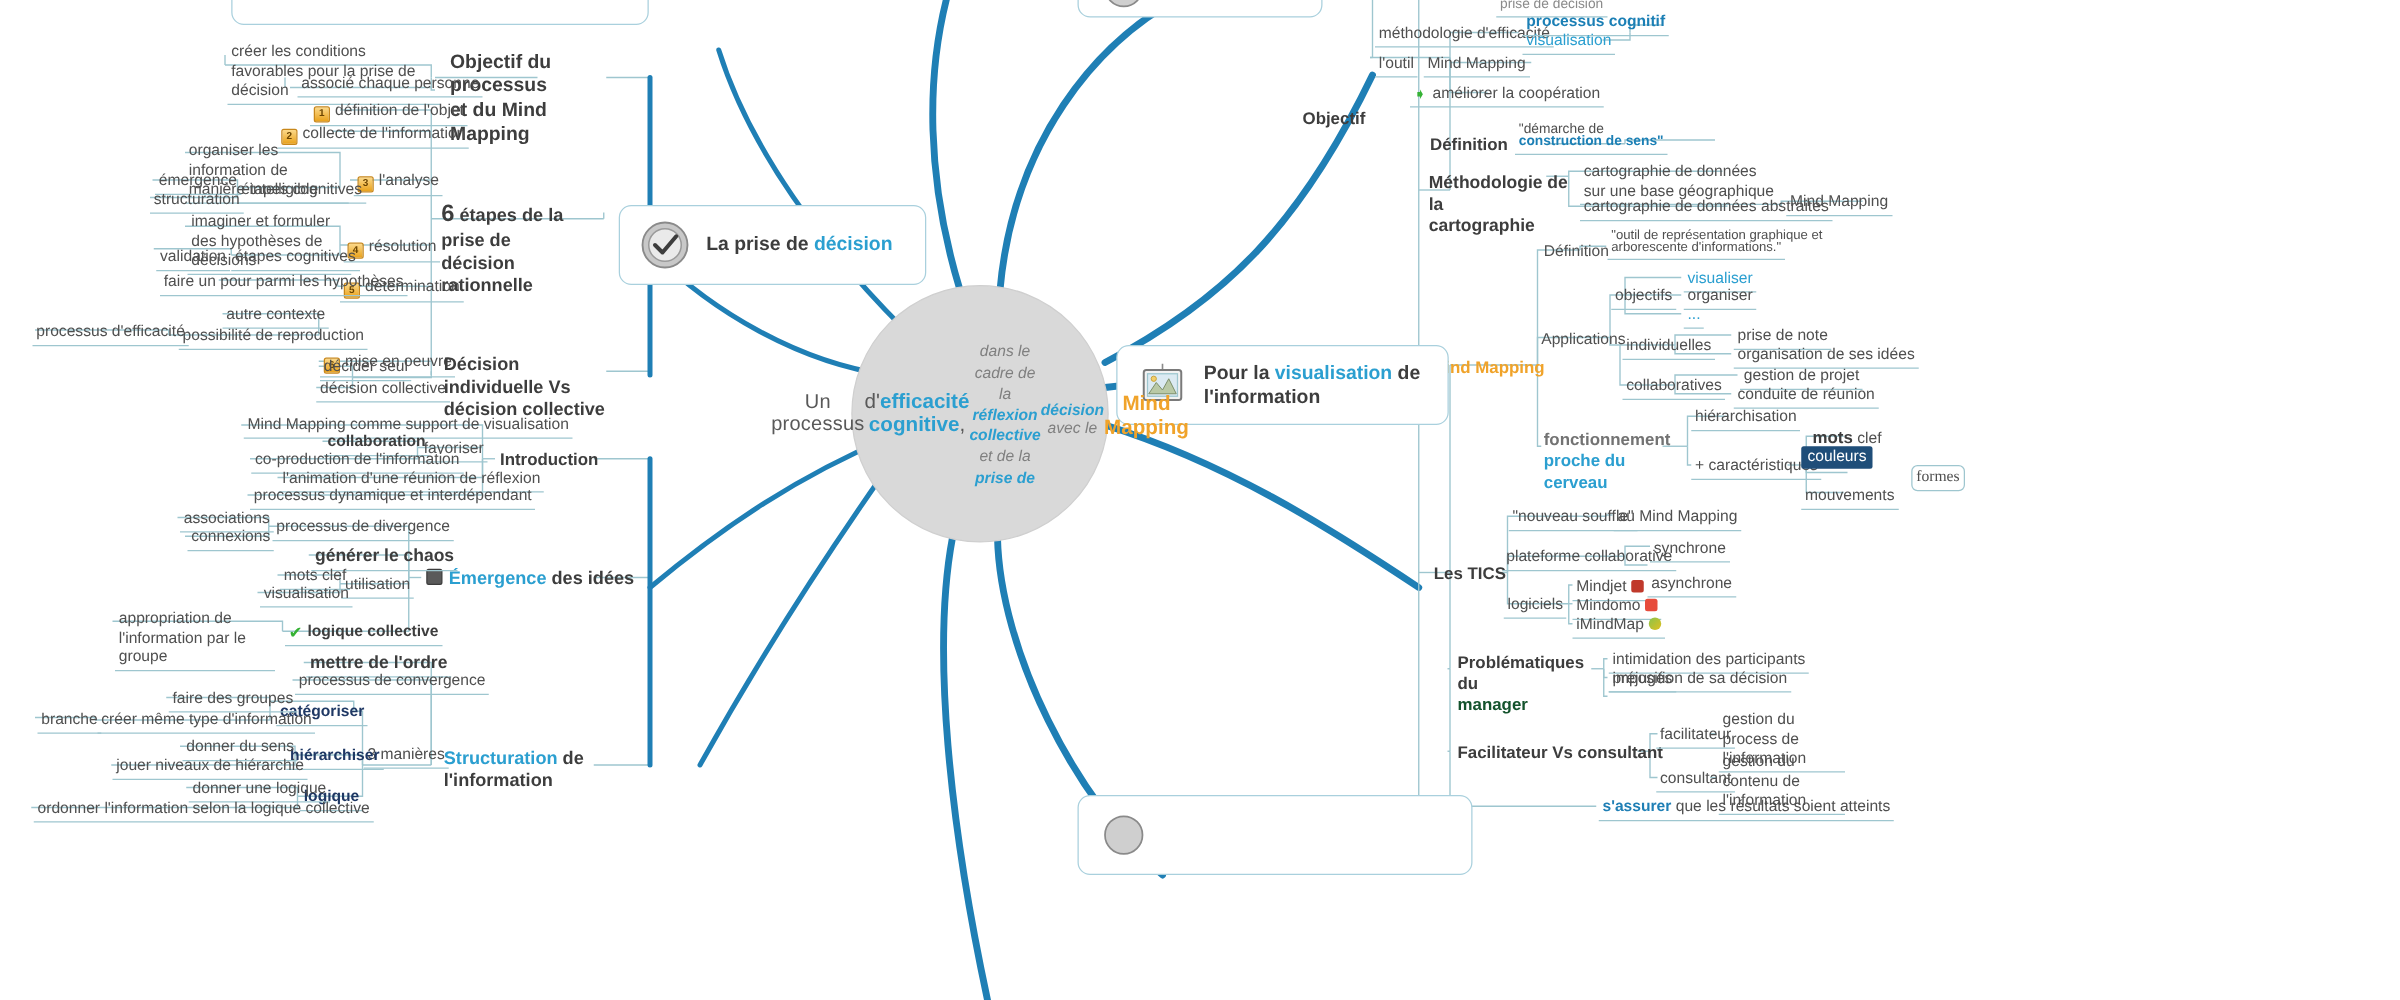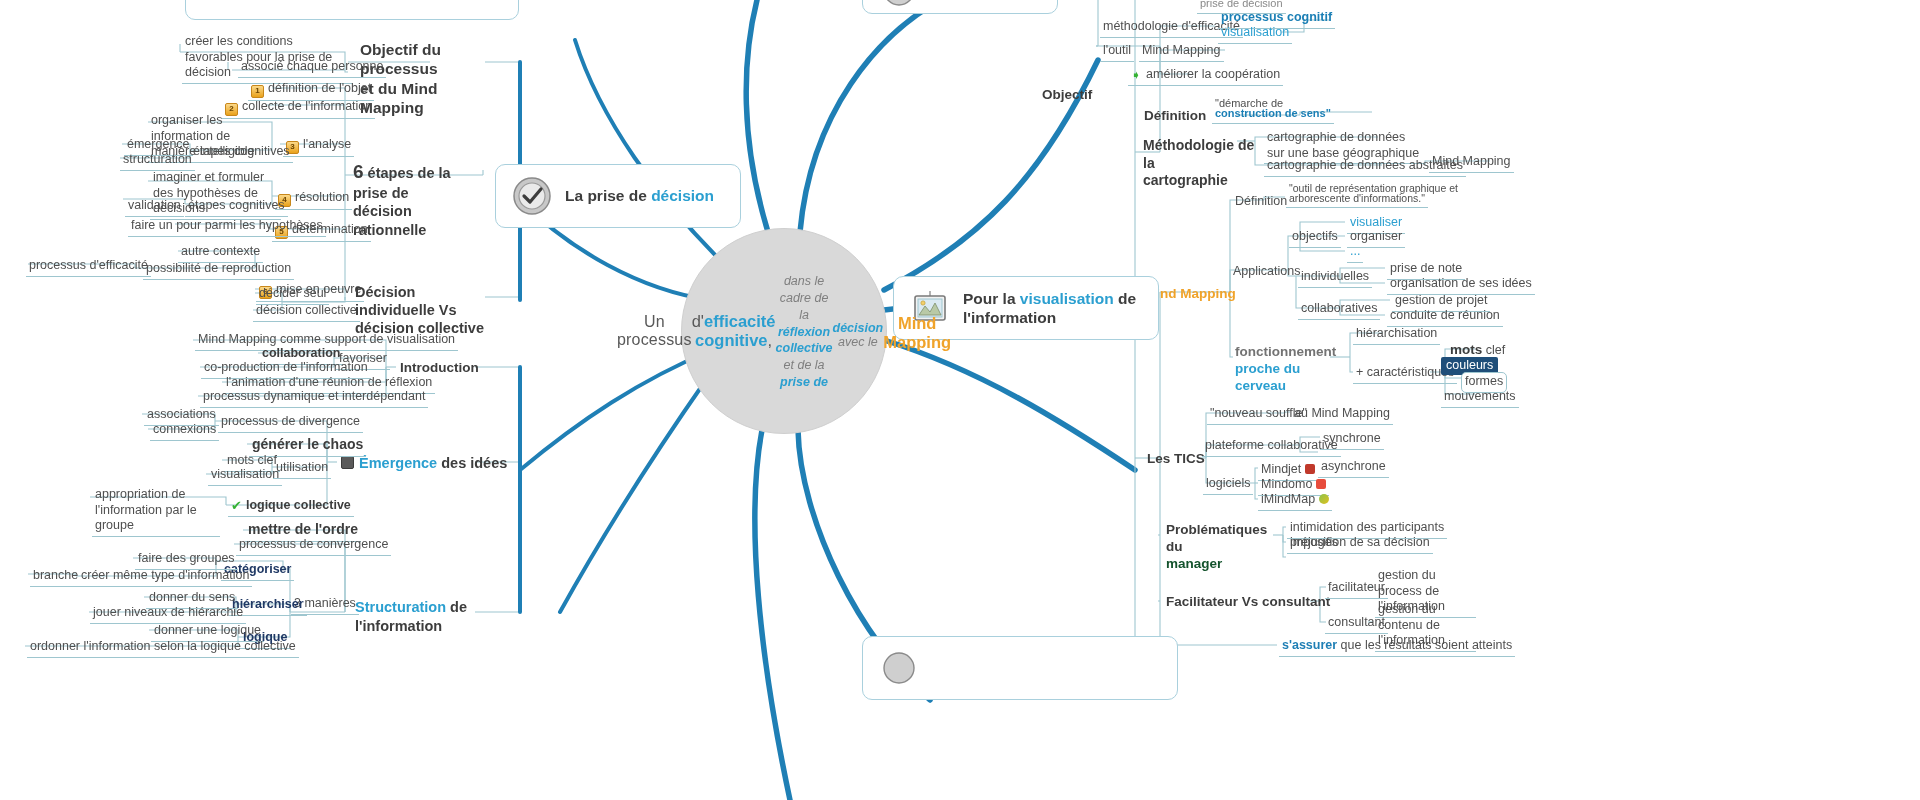--- a/index.html
+++ b/index.html
@@ -438,21 +438,21 @@
   <div class="node" style="left:1387px;top:307px;">conduite de réunion</div>
 
   <div class="node nb multi" style="left:1232px;top:343px;width:105px;">
     <div style="font-size:13.5px;font-weight:bold;color:#737373;">fonctionnement</div>
     <div style="font-size:13.5px;font-weight:bold;color:#2b9fd0;">proche du cerveau</div>
   </div>
   <div class="node" style="left:1353px;top:325px;">hiérarchisation</div>
   <div class="node" style="left:1353px;top:364px;">+ caractéristiques</div>
   <div class="node nb" style="left:1447px;top:341px;"><span style="font-weight:bold;font-size:13.5px;color:#3d3d3d;">mots</span><span> clef</span></div>
   <div class="node hl" style="left:1441px;top:357px;">couleurs</div>
-  <div class="node box" style="left:1461px;top:372px;">formes</div>
+  <div class="node box" style="left:1529px;top:372px;font-family:Liberation Serif, serif;">formes</div>
   <div class="node" style="left:1441px;top:388px;">mouvements</div>
 
   <div class="node med nb" style="left:1144px;top:450px;">Les TICS</div>
   <div class="node" style="left:1207px;top:405px;">"nouveau souffle"</div>
   <div class="node" style="left:1291px;top:405px;">au Mind Mapping</div>
   <div class="node" style="left:1202px;top:437px;">plateforme collaborative</div>
   <div class="node" style="left:1320px;top:430px;">synchrone</div>
   <div class="node" style="left:1318px;top:458px;">asynchrone</div>
   <div class="node" style="left:1203px;top:475px;">logiciels</div>
   <div class="node" style="left:1258px;top:461px;"><span>Mindjet</span><span class="sw" style="background:#c0392b;"></span></div>

